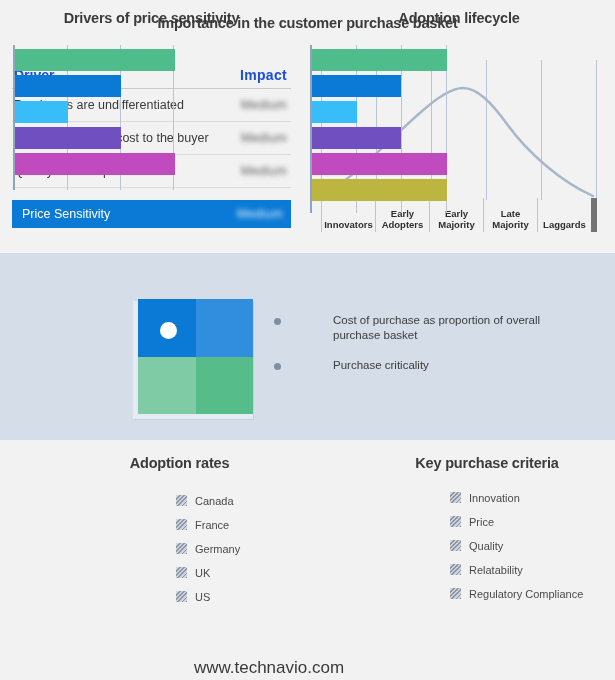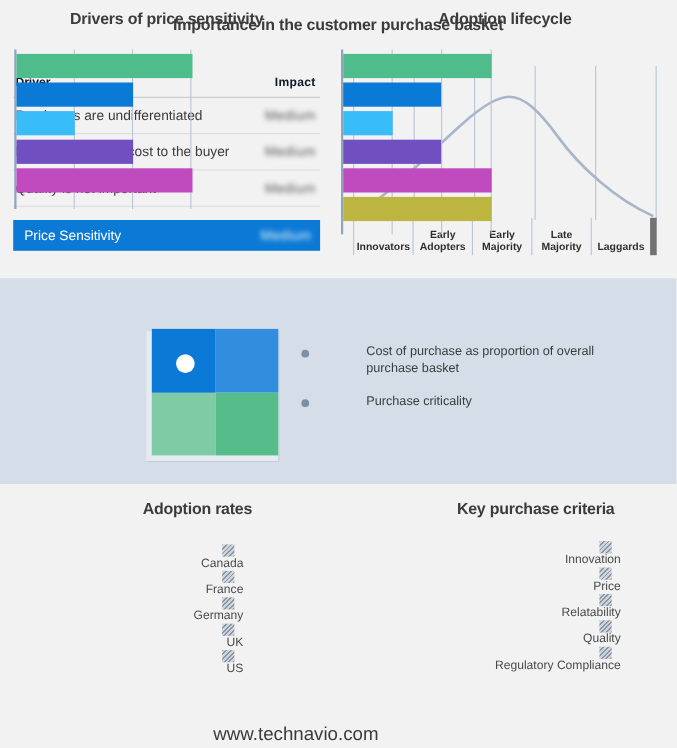--- a/index.html
+++ b/index.html
@@ -54,22 +54,22 @@
     border-bottom: 1px solid #dcdcdc;
     padding: 0 4px 0 2px;
   }
   .drv-row.head {
     height: 26px;
     border-bottom: 1px solid #c9c9c9;
   }
   .drv-row.head .drv-label,
   .drv-row.head .drv-impact {
     font-weight: bold;
-    font-size: 11px;
-    color: #0f172a;
+    font-size: 14px;
+    color: #1d4ed8;
   }
   .drv-label { font-size: 12.5px; color: #3a3a3a; }
   .drv-impact {
     font-size: 12.5px;
     color: #5a5a5a;
     filter: blur(2.6px);
     -webkit-filter: blur(2.6px);
     letter-spacing: 0.3px;
   }
   .drv-row.highlight {
@@ -222,23 +222,22 @@
   .bar {
     height: 100%;
     width: 100%;
   }
 
   .legend-col { position: absolute; }
   #adoption-legend { left: 176px; top: 495px; }
   #criteria-legend { left: 450px; top: 492px; }
   .lg-item {
     display: flex;
-    align-items: flex-end;
+    align-items: flex-start;
     height: 24px;
-    flex-direction: column;
   }
   .lg-swatch {
     width: 11px; height: 11px;
     margin-right: 8px;
     flex: none;
     background-color: #dfe3e8;
     background-image: repeating-linear-gradient(
       -45deg,
       #8a95a3 0px, #8a95a3 1.2px,
       #ced4dc 1.2px, #ced4dc 3px
@@ -444,25 +443,25 @@
   <div class="lg-item">
     <div class="lg-swatch"></div>
     <div class="lg-text">Innovation</div>
   </div>
   <div class="lg-item">
     <div class="lg-swatch"></div>
     <div class="lg-text">Price</div>
   </div>
   <div class="lg-item">
     <div class="lg-swatch"></div>
+    <div class="lg-text">Quality</div>
+  </div>
+  <div class="lg-item">
+    <div class="lg-swatch"></div>
     <div class="lg-text">Relatability</div>
   </div>
   <div class="lg-item">
     <div class="lg-swatch"></div>
-    <div class="lg-text">Quality</div>
-  </div>
-  <div class="lg-item">
-    <div class="lg-swatch"></div>
     <div class="lg-text">Regulatory Compliance</div>
   </div>
 </div>
 
 <div id="footer">www.technavio.com</div>
 
 </body></html>

